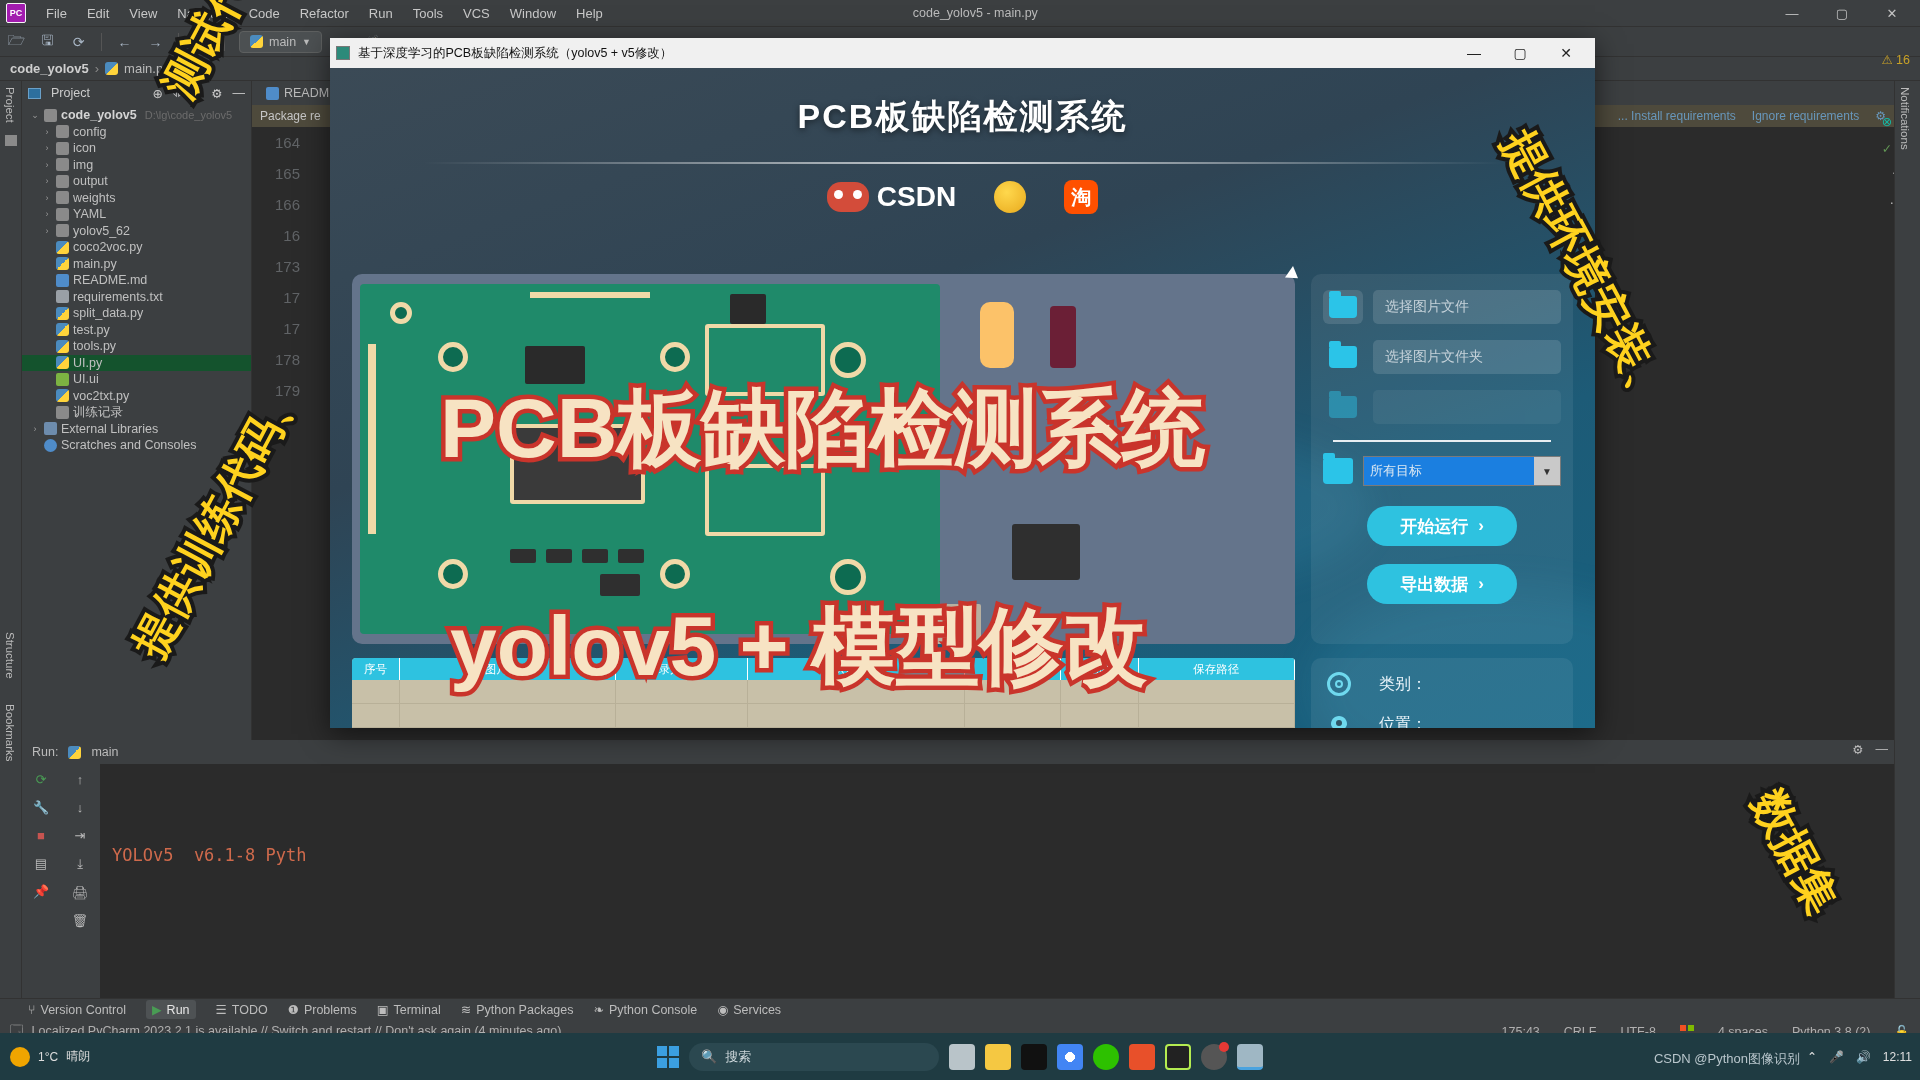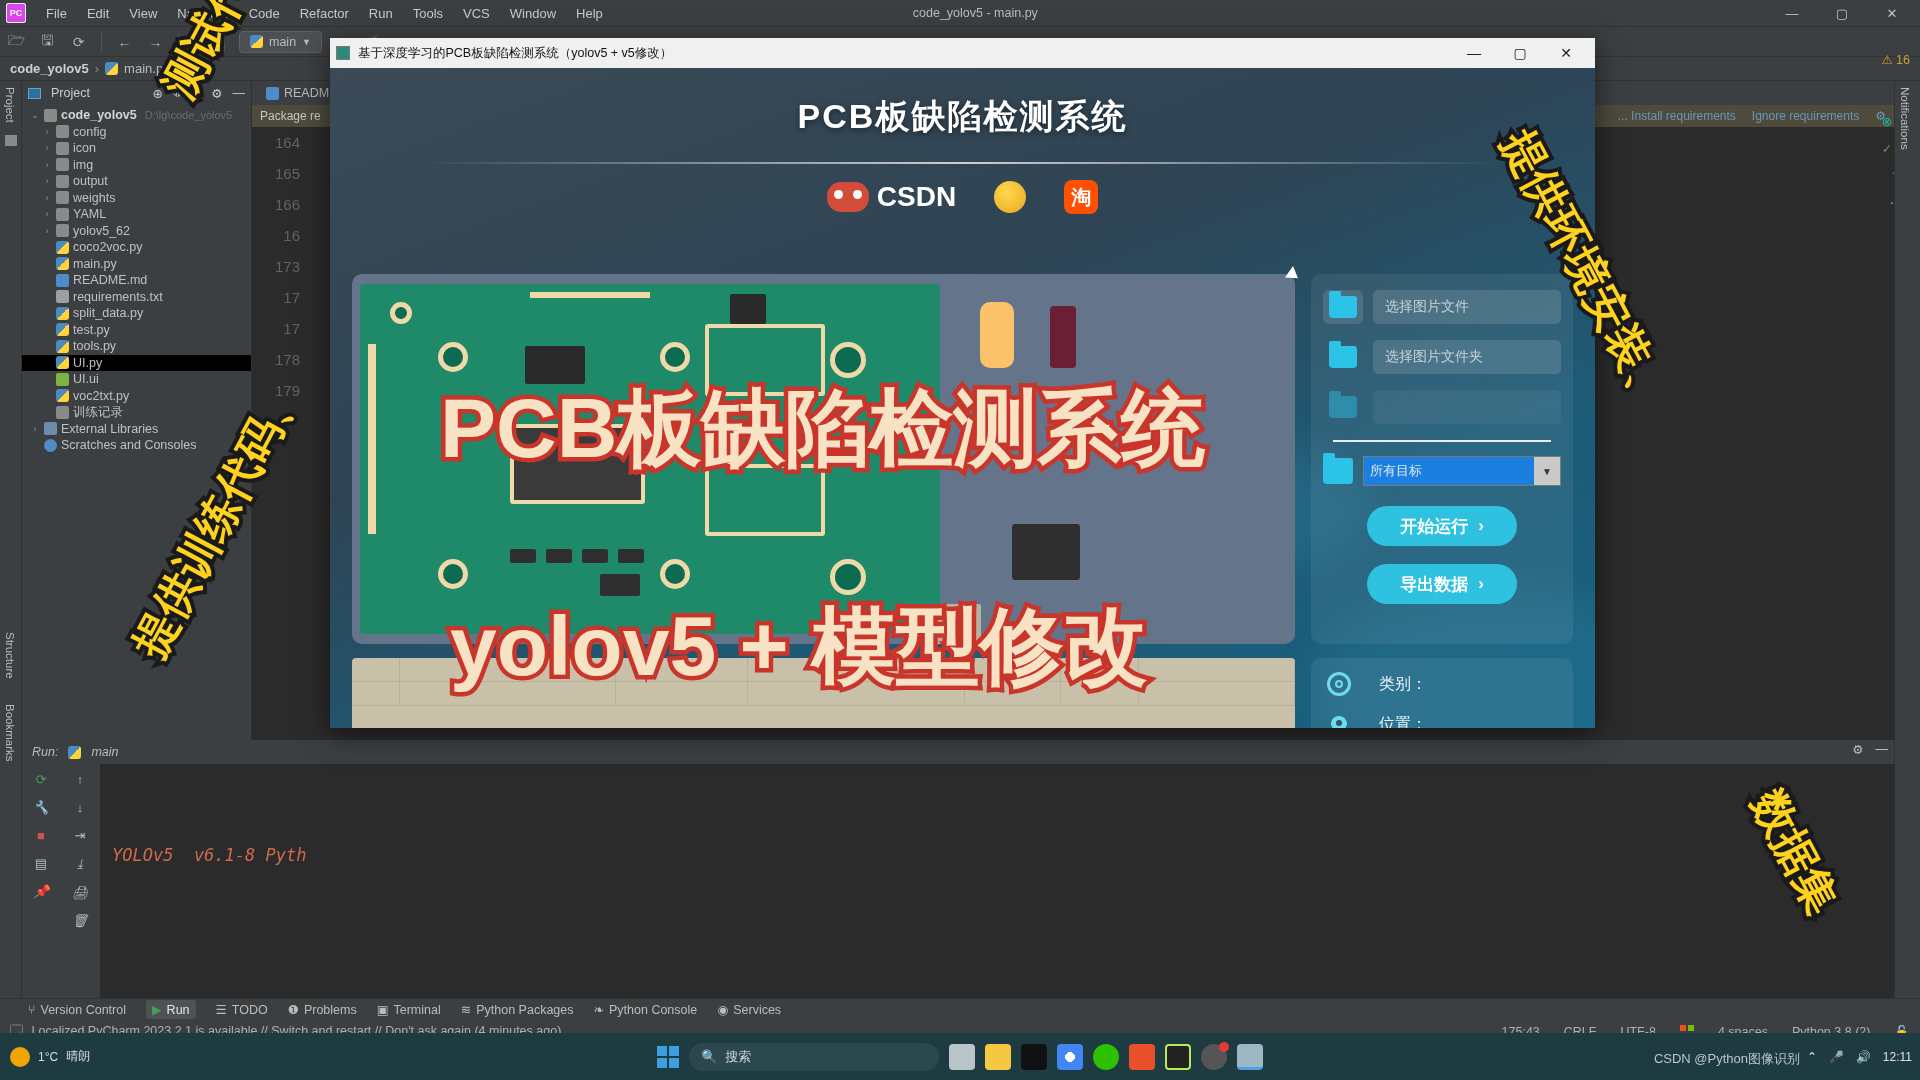--- a/index.html
+++ b/index.html
@@ -7,21 +7,21 @@
   body {
     font-family: "Liberation Sans", "DejaVu Sans", sans-serif;
     background:#3c3f41; color:#bbbbbb; font-size:13px;
     position:relative;
   }
   
   #ide { position:absolute; inset:0; background:#3c3f41; }
 
   .menubar { height:27px; background:#3c3f41; display:flex; align-items:center;
              padding-left:6px; gap:0; border-bottom:1px solid #323232;}
-  .pc-logo { width:20px; height:20px; background:#d946ef; border:1px solid #f5f5f5;
+  .pc-logo { width:20px; height:20px; background:#a21caf; border:1px solid #f5f5f5;
              border-radius:2px; color:#fff; font-size:9px; font-weight:bold;
              display:flex; align-items:center; justify-content:center; margin-right:10px;}
   .menu-item { padding:3px 10px; font-size:13px; color:#c8c8c8; white-space:nowrap;}
   .menubar .filename { margin-left:300px; color:#bbb; font-size:12.5px;}
   .menubar .right-icons { margin-left:auto; display:flex; align-items:center; gap:14px; padding-right:10px;}
   .winbtn { color:#c3c3c3; font-size:13px; width:36px; text-align:center;}
 
   .toolbar { height:30px; background:#3c3f41; display:flex; align-items:center;
              gap:14px; padding:0 8px; border-bottom:1px solid #323232;}
   .tb-ic { width:17px; height:17px; display:inline-block; color:#a9b7c6; font-size:14px;
@@ -40,21 +40,21 @@
                background:#3c3f41; border-right:1px solid #323232; }
   .vtext { writing-mode:vertical-rl; font-size:11.5px; color:#bbb; padding:6px 4px; white-space:nowrap;}
 
   
   .project-panel { position:absolute; left:22px; top:81px; width:230px; bottom:100px;
                    background:#3c3f41; border-right:1px solid #323232;}
   .pp-head { height:24px; display:flex; align-items:center; gap:10px; padding:0 6px;
              font-size:12.5px; color:#ccc; }
   .tree { padding-top:2px; font-size:12.5px; }
   .row { display:flex; align-items:center; height:16.5px; gap:4px; padding-left:8px; white-space:nowrap;}
-  .row.sel { background:#000000; }
+  .row.sel { background:#14532d; }
   .arrow { width:10px; color:#999; font-size:9px; text-align:center;}
   .ic { width:13px; height:13px; border-radius:2px; flex:0 0 auto; }
   .ic.folder { background:#8a8a8a; }
   .ic.py { background:linear-gradient(135deg,#4b8bbe 50%,#ffd43b 50%); border-radius:3px;}
   .ic.md { background:#4f8cc9; }
   .ic.txt { background:#9aa0a6; }
   .ic.ui { background:#7cb342; }
   .ic.lib { background:#6d8cad; }
   .ic.scr { background:#4f8cc9; border-radius:50%;}
   .lbl { color:#c0c0c0; }
@@ -72,21 +72,21 @@
   .gutter-nums { position:absolute; left:0; top:46px; width:60px; color:#606366;
                  font-size:15px; text-align:right; padding-right:12px; line-height:31px;}
   .inspect { position:absolute; right:10px; top:52px; display:flex; align-items:center; gap:12px; font-size:12.5px;flex-direction:column;}
   .warn { color:#c9a227;} .err { color:#14b8a6;margin-top:35px;} .ok { color:#629755;}
 
   
   .rightstrip { position:absolute; right:0; top:81px; bottom:40px; width:26px; background:#3c3f41;
                 border-left:1px solid #323232;}
 
   
-  .runpanel { position:absolute; left:22px; right:26px; bottom:40px; height:300px; background:#3c3f41;font-style:italic;}
+  .runpanel { position:absolute; left:22px; right:26px; bottom:40px; height:300px; background:#3c3f41;}
   .rp-head { height:24px; display:flex; align-items:center; gap:10px; padding-left:10px; font-size:12.5px;}
   .rp-body { position:absolute; left:0; right:0; top:24px; bottom:0; display:flex;}
   .rp-tools { width:38px; display:flex; flex-direction:column; align-items:center; gap:13px; padding-top:8px;}
   .rp-tools2 { width:40px; display:flex; flex-direction:column; align-items:center; gap:13px; padding-top:8px;}
   .console { flex:1; background:#2b2b2b; color:#cf6a4c; font-family:"DejaVu Sans Mono", monospace;
              font-size:17px; line-height:31px; padding:14px 12px; white-space:pre; overflow:hidden;}
   .rp-right { position:absolute; right:6px; top:2px; display:flex; gap:12px; }
 
   
   .bottombar { position:absolute; left:0; right:0; bottom:60px; height:22px; background:#3c3f41;
@@ -609,20 +609,29 @@
           <div class="abtn">
             <span>导出数据</span>
             <span>›</span>
           </div>
         </div>
       </div>
 
       <div class="row-bot">
 
         <div class="tablewrap">
+          <div class="thead" id="table-head">
+              <div class="th" style="width: 5.09554%;">序号</div>
+              <div class="th" style="width: 22.9299%;">图片名称</div>
+              <div class="th" style="width: 14.0127%;">录入时间</div>
+              <div class="th" style="width: 22.9299%;">识别结果</div>
+              <div class="th" style="width: 10.1911%;">目标数目</div>
+              <div class="th" style="width: 8.28025%;">用时</div>
+              <div class="th" style="width: 16.5605%;">保存路径</div>
+            </div>
           <div id="table-body">
               <div class="trow">
                 <div class="td" style="width: 5.09554%;"></div>
                 <div class="td" style="width: 22.9299%;"></div>
                 <div class="td" style="width: 14.0127%;"></div>
                 <div class="td" style="width: 22.9299%;"></div>
                 <div class="td" style="width: 10.1911%;"></div>
                 <div class="td" style="width: 8.28025%;"></div>
                 <div class="td" style="width: 16.5605%;"></div>
               </div>

